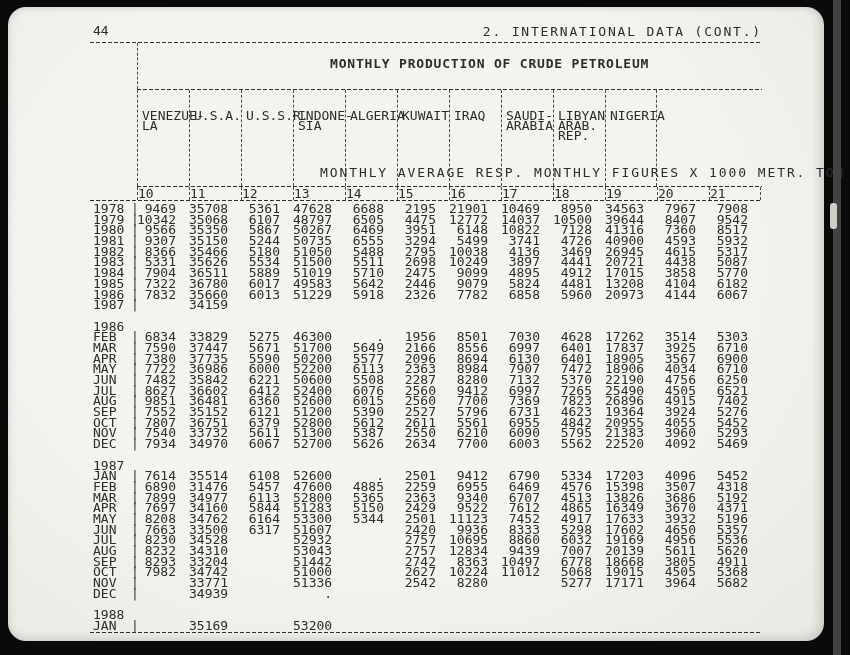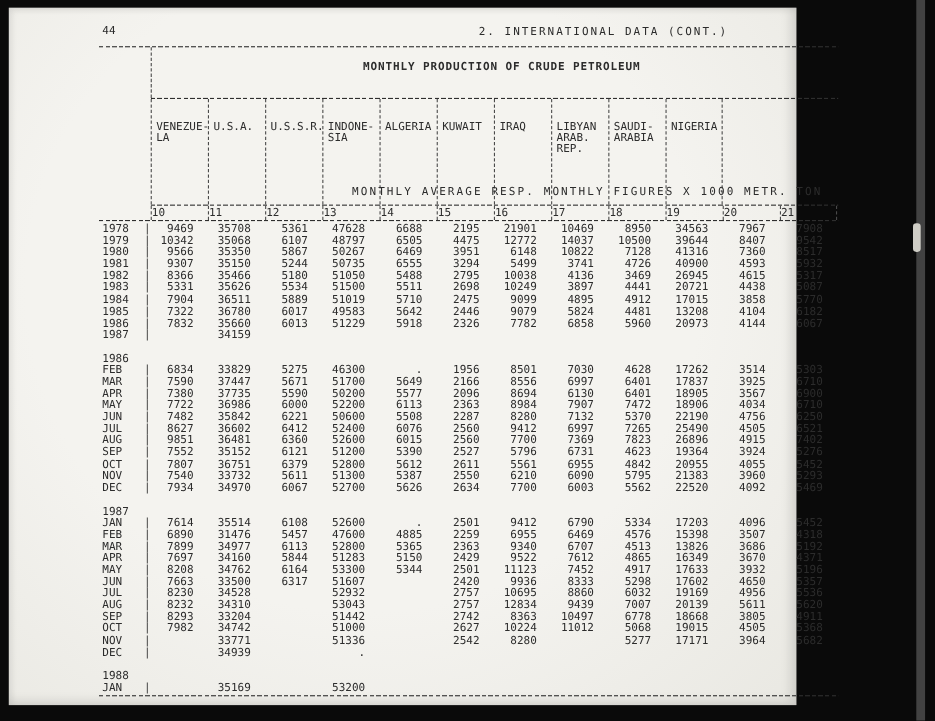--- a/index.html
+++ b/index.html
@@ -4,24 +4,25 @@
 <style>
   html,body{margin:0;padding:0;}
   body{
     width:850px;height:655px;position:relative;overflow:hidden;
     background:#0a0a0a;
     font-family:"DejaVu Sans Mono", monospace;
   }
   .strip{position:absolute;right:9px;top:0;width:8px;height:655px;background:#424242;}
   .notch{position:absolute;right:13px;top:203px;width:7px;height:26px;background:#cfcdc6;border-radius:3px;}
   .page{
-    position:absolute;left:8px;top:7px;width:716px;height:634px;
+    position:absolute;left:8px;top:7px;width:816px;height:634px;
     background:radial-gradient(ellipse at 45% 40%, #f4f3ef 55%, #e9e8e2 100%);
-    color:#2c2c2c;font-size:10px;
+    color:#2c2c2c;font-size:13px;
     box-shadow: inset -5px -3px 10px rgba(0,0,0,0.12), inset 3px 2px 6px rgba(0,0,0,0.07);
+    border-radius: 18px;
   }
   .pnum{position:absolute;left:85px;top:16px;}
   .phdr{position:absolute;right:62px;top:17px;letter-spacing:1.8px;white-space:nowrap;}
   .tbl{position:absolute;left:82px;top:35px;width:672px;}
   .hline{height:1px;background:repeating-linear-gradient(90deg,#2e2e2e 0px,#2e2e2e 4px,transparent 4px,transparent 6px);}
   .hline.sub{margin-left:47px;}
   .title-block{margin-left:47px;height:46px;border-left:1px dashed #4a4a4a;position:relative;}
   .title-text{position:absolute;left:192px;top:13px;letter-spacing:0.8px;white-space:nowrap;font-weight:bold;}
   .hdr{margin-left:47px;display:flex;position:relative;height:96px;}
   .hcol{width:52px;box-sizing:border-box;border-left:1px dashed #4a4a4a;padding:21px 0 0 4px;line-height:10px;}
@@ -68,27 +69,27 @@
         <div class="hcol">
           <div class="">ALGERIA</div>
         </div>
         <div class="hcol">
           <div class="">KUWAIT</div>
         </div>
         <div class="hcol">
           <div class="">IRAQ</div>
         </div>
         <div class="hcol">
+          <div class="">SAUDI-</div>
+          <div class="">ARABIA</div>
+        </div>
+        <div class="hcol">
           <div class="">LIBYAN</div>
           <div class="">ARAB.</div>
           <div class="">REP.</div>
-        </div>
-        <div class="hcol">
-          <div class="">SAUDI-</div>
-          <div class="">ARABIA</div>
         </div>
         <div class="hcol">
           <div class="">NIGERIA</div>
         </div>
       </div>
     <div class="hline sub"></div>
     <div class="nrow" id="col-numbers">
         <div class="ncell">10</div>
         <div class="ncell">11</div>
         <div class="ncell">12</div>

